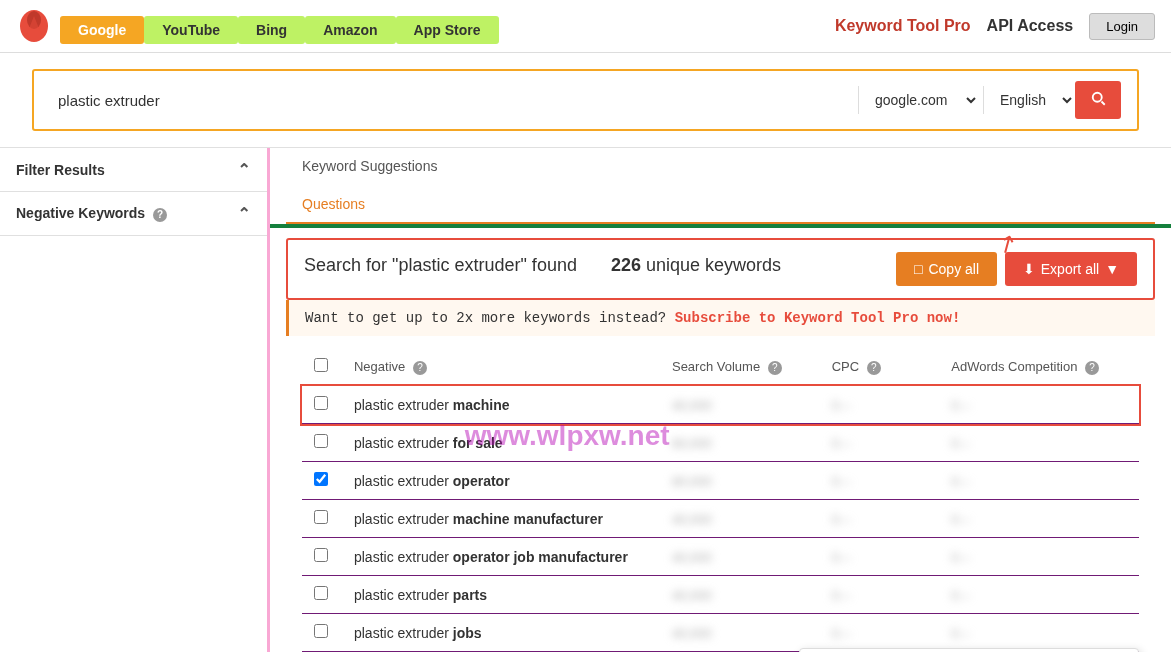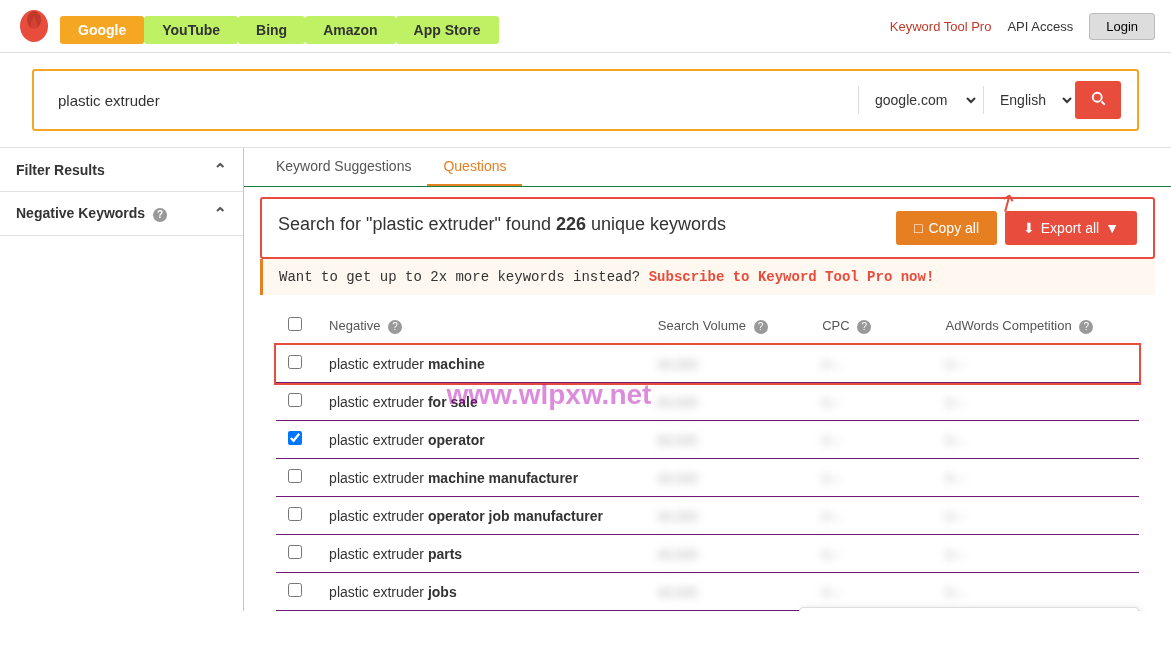--- a/index.html
+++ b/index.html
@@ -7,49 +7,49 @@
 
     
     .header { display: flex; align-items: center; justify-content: space-between; padding: 8px 16px; border-bottom: 1px solid #ddd; }
     .header-left { display: flex; align-items: flex-end; gap: 0; }
     .logo { width: 36px; height: 36px; margin-right: 8px; }
     .nav-tabs { display: flex; gap: 0; }
     .nav-tab { padding: 6px 18px; border: none; cursor: pointer; font-size: 14px; font-weight: bold; background: #bef264; color: #333; border-radius: 3px; }
     .nav-tab.active { background: #f5a623; color: #fff; }
 
     .header-right { display: flex; align-items: center; gap: 16px; }
-    .header-link { color: #c0392b; font-size: 13px; font-weight: normal; text-decoration: none; cursor: pointer; }
+    .header-link { color: #c0392b; font-size: 16px; font-weight: bold; text-decoration: none; cursor: pointer; }
     .login-btn { background: #ddd; border: 1px solid #bbb; padding: 5px 16px; border-radius: 3px; cursor: pointer; font-size: 13px; }
 
     
     .search-bar { display: flex; align-items: center; gap: 0; padding: 10px 16px; border: 2px solid #f5a623; margin: 8px 16px; border-radius: 3px; }
     .search-input { flex: 1; border: none; outline: none; font-size: 15px; padding: 4px 8px; color: #333; }
     .search-divider { width: 1px; height: 28px; background: #ddd; margin: 0 4px; }
     .search-select { border: none; outline: none; font-size: 14px; padding: 4px 8px; background: #fff; color: #333; cursor: pointer; appearance: auto; }
     .search-btn { background: #e74c3c; border: none; color: #fff; padding: 8px 14px; cursor: pointer; border-radius: 3px; font-size: 16px; }
 
     
     .main { display: flex; gap: 0; }
 
     
-    .sidebar { width: 244px; flex-shrink: 0; border-right: 1px solid #f9a8d4; padding: 0; }
+    .sidebar { width: 270px; flex-shrink: 0; border-right: 3px solid #f9a8d4; padding: 0; }
     .sidebar-section { border-bottom: 1px solid #e0e0e0; }
     .sidebar-header { display: flex; align-items: center; justify-content: space-between; padding: 12px 16px; cursor: pointer; font-weight: bold; font-size: 14px; }
     .chevron { font-size: 16px; color: #555; }
 
     
     .content { flex: 1; padding: 0; }
 
     
-    .content-tabs { display: flex; border-bottom: 1px solid #15803d; padding: 0 16px; }
+    .content-tabs { display: flex; border-bottom: 4px solid #15803d; padding: 0 16px; flex-direction: column; }
     .content-tab { padding: 10px 16px; cursor: pointer; font-size: 14px; border-bottom: 2px solid transparent; }
     .content-tab.active { color: #e67e22; border-bottom: 2px solid #e67e22; font-weight: normal; }
     .content-tab:not(.active) { color: #555; }
     .results-text { font-size: 18px; color: #333; line-height: 1.5; max-width: 60%; }
-    .results-text strong { font-weight: bold; }
+    .results-text strong { font-weight: bold; margin-left: 29px; }
     .btn-copy-all { background: #e67e22; color: #fff; border: none; padding: 9px 18px; border-radius: 3px; cursor: pointer; font-size: 14px; display: flex; align-items: center; gap: 6px; }
     .btn-export-all { background: #e74c3c; color: #fff; border: none; padding: 9px 18px; border-radius: 3px; cursor: pointer; font-size: 14px; display: flex; align-items: center; gap: 6px; }
 
     
     .promo-banner { background: #fff8f0; border-left: 3px solid #e67e22; padding: 10px 16px; margin: 0 16px 12px 16px; font-size: 14px; font-family: Liberation Mono, monospace; }
     .promo-banner a { color: #e74c3c; font-weight: bold; text-decoration: none; }
 
     
     .keyword-table { width: 100%; border-collapse: collapse; margin: 0 16px; width: calc(100% - 32px); position: relative; }
     .keyword-table th { text-align: left; padding: 10px 12px; font-size: 13px; color: #555; border-bottom: 1px solid #e0e0e0; font-weight: normal; white-space: nowrap; }

